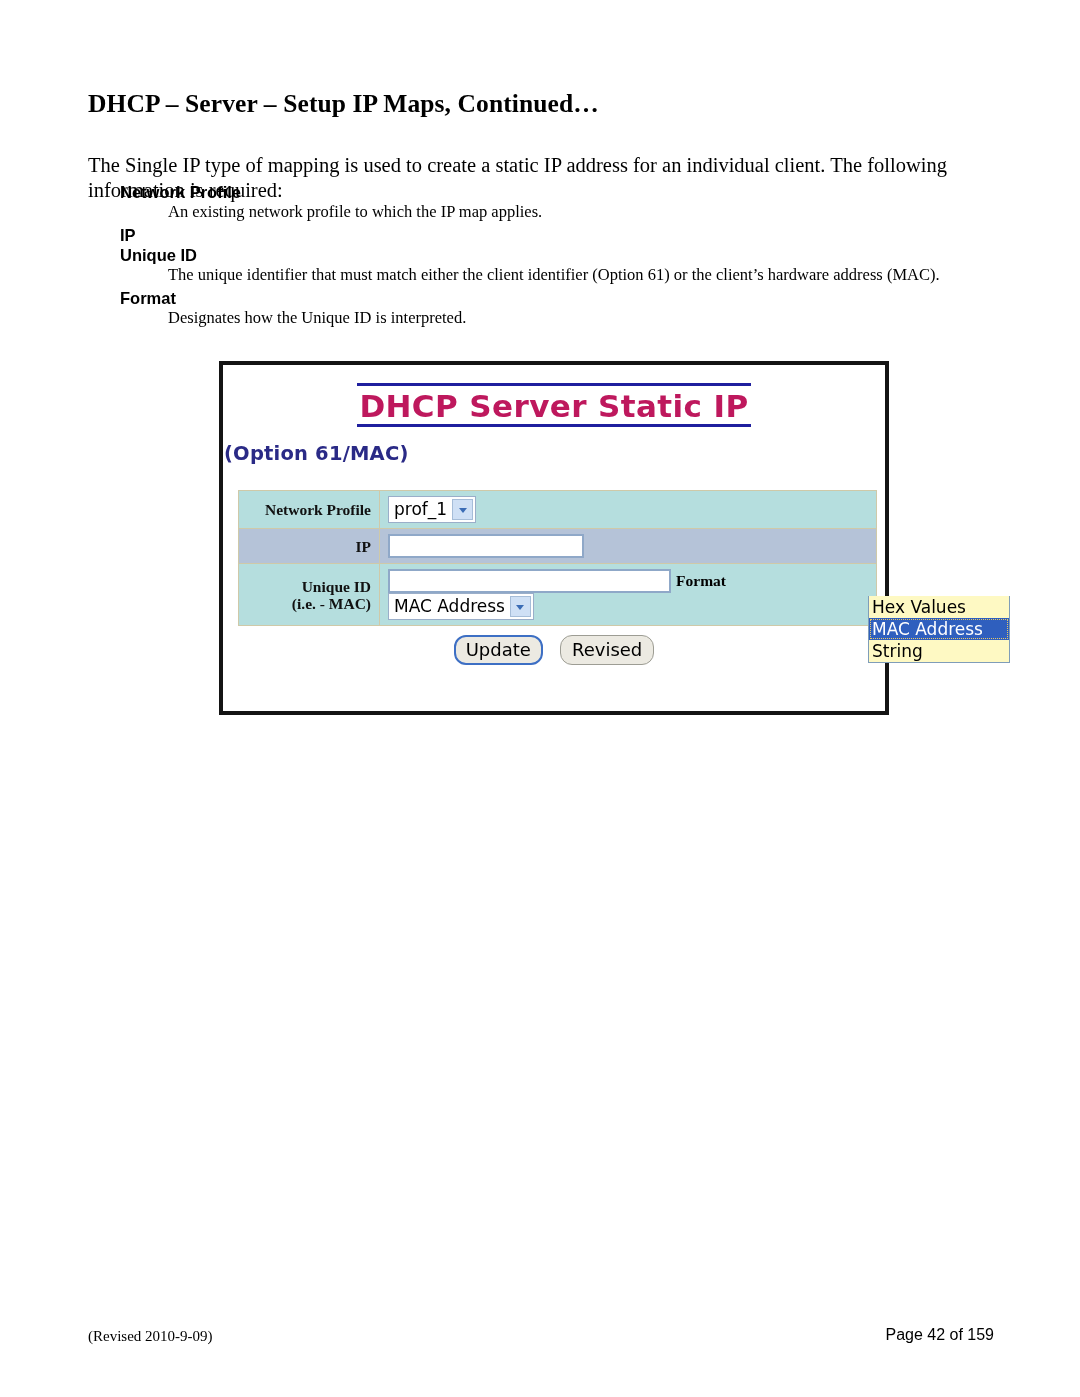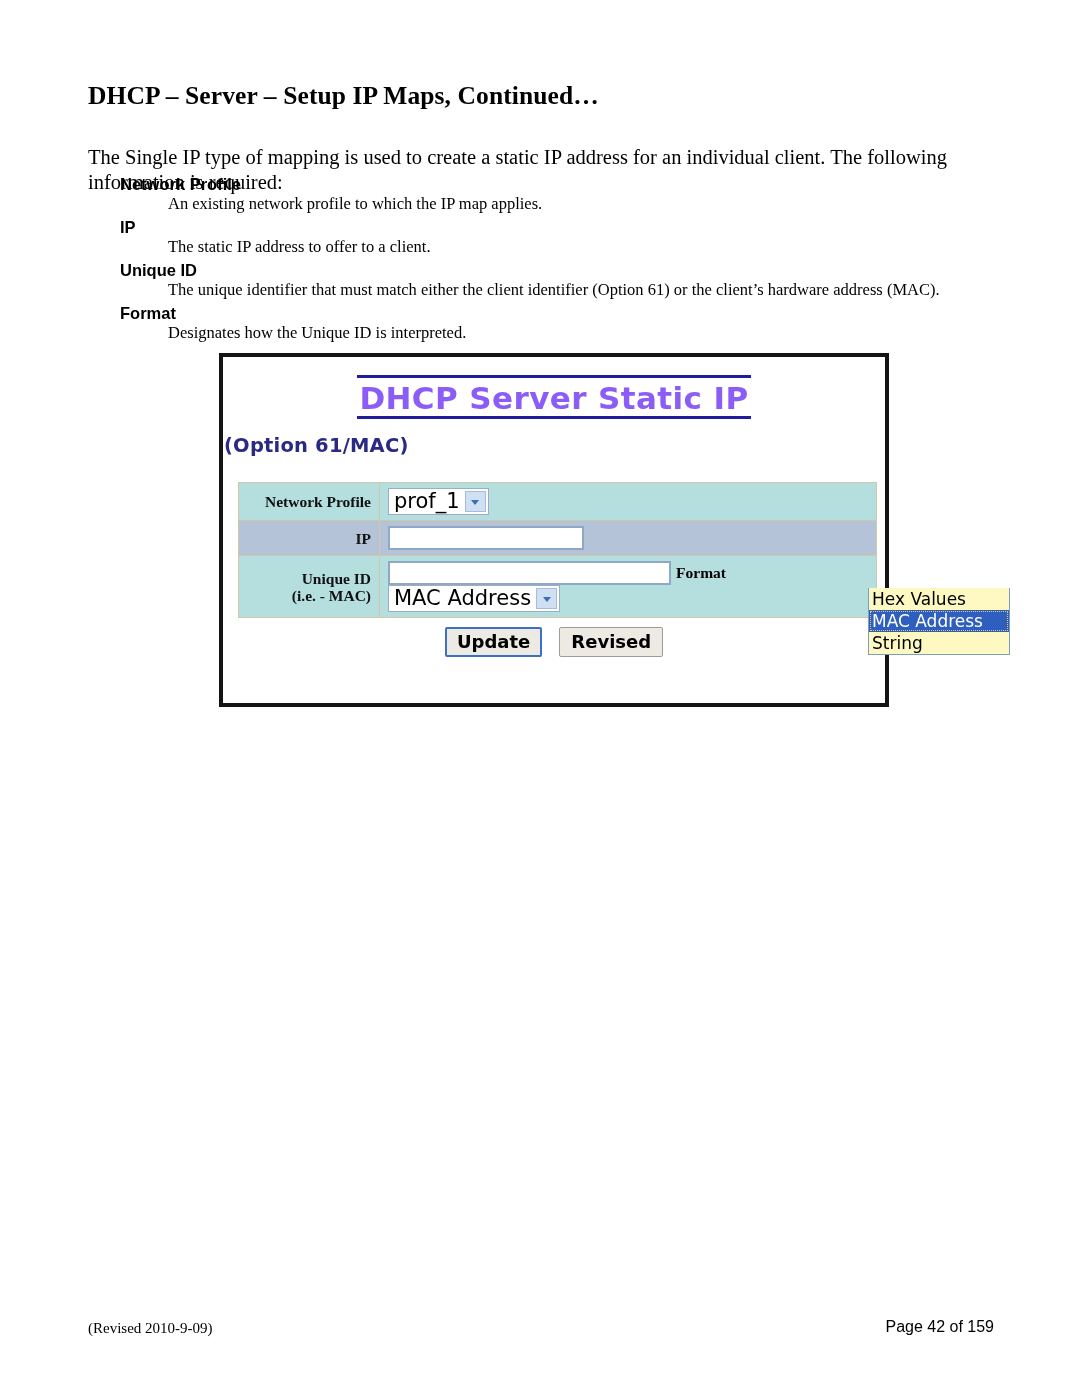--- a/index.html
+++ b/index.html
@@ -11,21 +11,21 @@
     width: 1080px;
     height: 1397px;
     position: relative;
     font-family: "Liberation Serif", "DejaVu Serif", serif;
     color: #000000;
     overflow: hidden;
   }
 
   .page {
     position: absolute;
-    left: 0; top: 8px;
+    left: 0; top: 16px;
     width: 1080px;
     height: 1201px;
   }
 
   
   .doc-title {
     position: absolute;
     left: 88px;
     top: 56px;
     font-size: 25.5px;
@@ -87,21 +87,21 @@
     position: absolute;
     left: 0;
     right: 0;
     top: 17px;
     text-align: center;
   }
   .shot-title span {
     display: inline-block;
     font-size: 31px;
     font-weight: bold;
-    color: #8b5cf6;
+    color: #be185d;
     letter-spacing: 0.4px;
     border-top: 3px solid #1f1f9e;
     border-bottom: 3px solid #1f1f9e;
     padding: 3px 2px 1px 2px;
     line-height: 34px;
   }
   .shot-subtitle {
     position: absolute;
     left: 0;
     right: 0;
@@ -159,21 +159,21 @@
   .txt-uid { width: 283px; }
 
   .sel-box {
     display: inline-block;
     position: relative;
     background: #ffffff;
     border: 1px solid #9aaec9;
     height: 27px;
     box-sizing: border-box;
     vertical-align: middle;
-    font-size: 21px;
+    font-size: 17px;
     color: #000000;
     line-height: 25px;
     padding: 0 28px 0 5px;
     white-space: nowrap;
   }
   .sel-arrow {
     position: absolute;
     right: 2px;
     top: 2px;
     width: 21px;
@@ -246,24 +246,23 @@
     text-align: center;
   }
   .btn {
     display: inline-block;
     font-family: "DejaVu Sans", "Liberation Sans", sans-serif;
     font-size: 18px;
     line-height: 22px;
     padding: 3px 11px;
     background: #eceae2;
     border: 1px solid #9d9d94;
-    border-radius: 2px;
+    border-radius: 12px;
     color: #000000;
     margin: 0 6px;
-    font-weight: bold;
   }
   .btn-default {
     border: 2px solid #3d6fc4;
     padding: 2px 10px;
     background: #eceae2;
   }
 
   
   .footer-left {
     position: absolute;
@@ -287,21 +286,20 @@
 
   <h1 class="doc-title">DHCP – Server – Setup IP Maps, Continued…</h1>
 
   <p class="intro">The Single IP type of mapping is used to create a static IP address for an individual client.  The following information is required:</p>
 
   <div class="deflist">
     <div class="def-term">Network Profile</div>
     <div class="def-desc">An existing network profile to which the IP map applies.</div>
 
     <div class="def-term">IP</div>
-    <div class="def-desc">The static IP address to offer to a client.</div>
 
     <div class="def-term">Unique ID</div>
     <div class="def-desc">The unique identifier that must match either the client identifier (Option 61) or the client’s hardware address (MAC).</div>
 
     <div class="def-term">Format</div>
     <div class="def-desc">Designates how the Unique ID is interpreted.</div>
   </div>
 
   <div class="shot">
     <div class="shot-inner">

